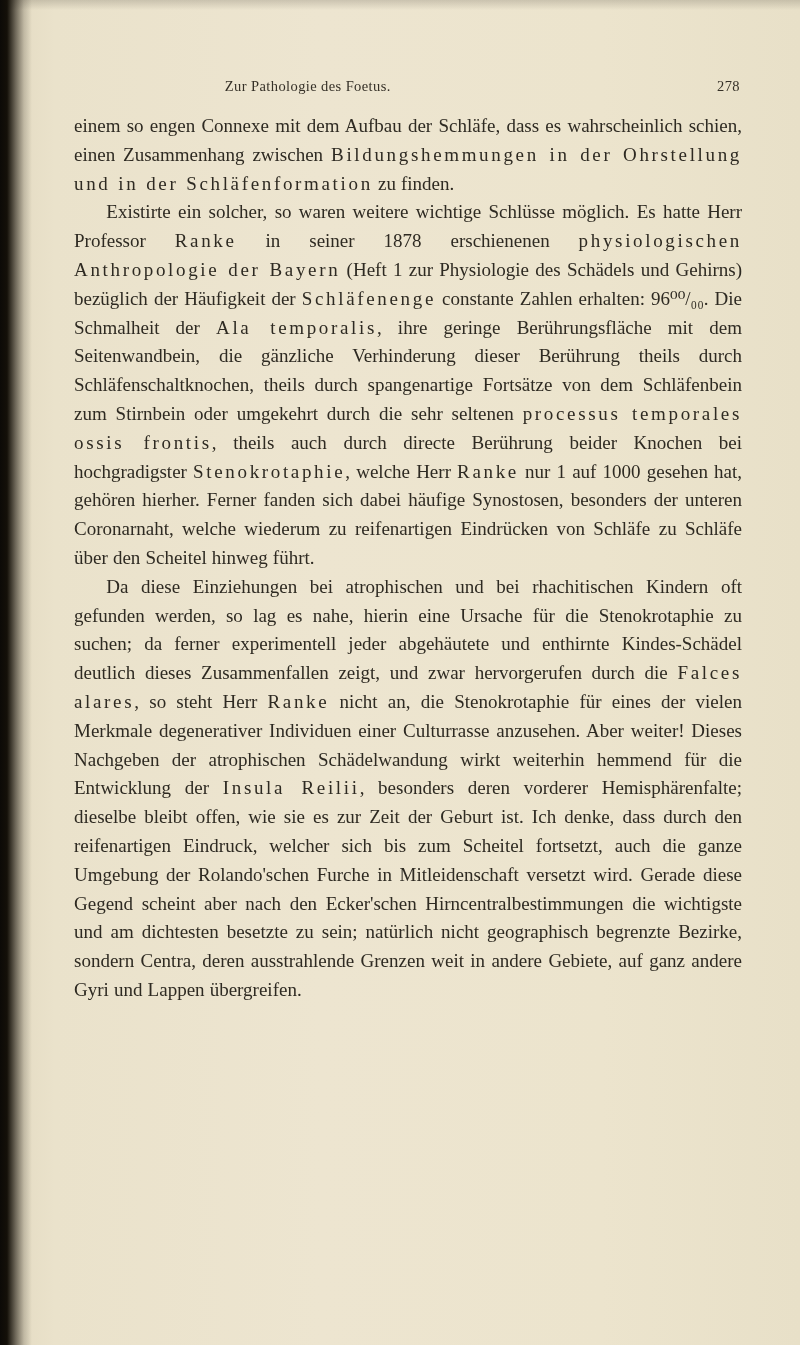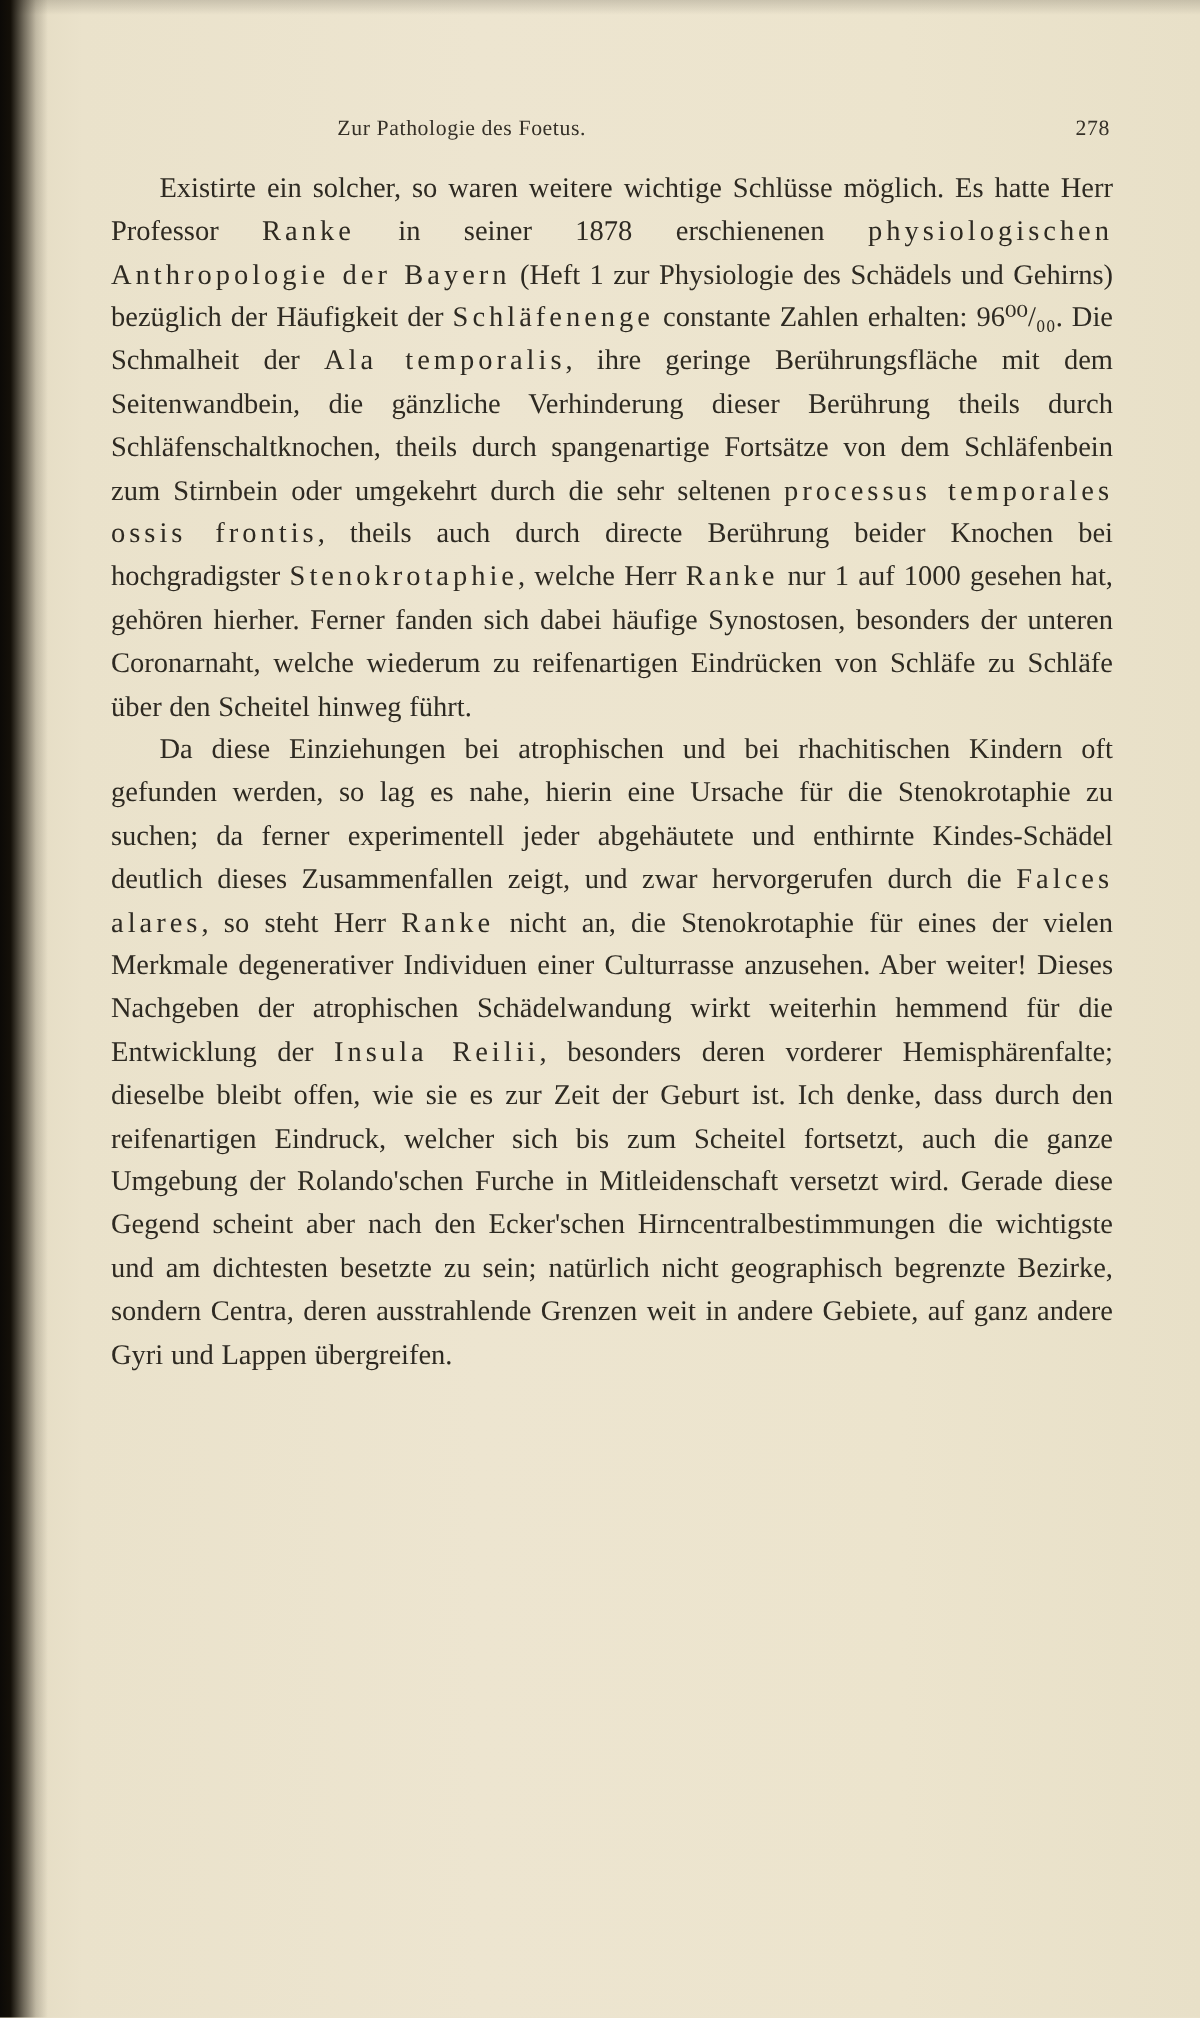--- a/index.html
+++ b/index.html
@@ -82,17 +82,18 @@
 
 <div class="page">
   <div class="top-edge-shadow"></div>
   <div class="binding-shadow"></div>
   <div class="content">
     <div class="header">
       <span class="running-title">Zur Pathologie des Foetus.</span>
       <span class="page-number">278</span>
     </div>
     <div class="text-block">
+        <p class="para"><span class="plain">einem so engen Connexe mit dem Aufbau der Schläfe, dass es wahrscheinlich schien, einen Zusammenhang zwischen </span><span class="sperr">Bildungshemmungen in der Ohrstellung und in der Schläfenformation</span><span class="plain"> zu finden.</span></p>
         <p class="para indent"><span class="plain">Existirte ein solcher, so waren weitere wichtige Schlüsse möglich. Es hatte Herr Professor </span><span class="sperr">Ranke</span><span class="plain"> in seiner 1878 erschienenen </span><span class="sperr">physiologischen Anthropologie der Bayern</span><span class="plain"> (Heft 1 zur Physiologie des Schädels und Gehirns) bezüglich der Häufigkeit der </span><span class="sperr">Schläfenenge</span><span class="plain"> constante Zahlen erhalten: 96⁰⁰/₀₀. Die Schmalheit der </span><span class="sperr">Ala temporalis</span><span class="plain">, ihre geringe Berührungsfläche mit dem Seitenwandbein, die gänzliche Verhinderung dieser Berührung theils durch Schläfenschaltknochen, theils durch spangenartige Fortsätze von dem Schläfenbein zum Stirnbein oder umgekehrt durch die sehr seltenen </span><span class="sperr">processus temporales ossis frontis</span><span class="plain">, theils auch durch directe Berührung beider Knochen bei hochgradigster </span><span class="sperr">Stenokrotaphie</span><span class="plain">, welche Herr </span><span class="sperr">Ranke</span><span class="plain"> nur 1 auf 1000 gesehen hat, gehören hierher. Ferner fanden sich dabei häufige Synostosen, besonders der unteren Coronarnaht, welche wiederum zu reifenartigen Eindrücken von Schläfe zu Schläfe über den Scheitel hinweg führt.</span></p>
         <p class="para indent"><span class="plain">Da diese Einziehungen bei atrophischen und bei rhachitischen Kindern oft gefunden werden, so lag es nahe, hierin eine Ursache für die Stenokrotaphie zu suchen; da ferner experimentell jeder abgehäutete und enthirnte Kindes-Schädel deutlich dieses Zusammenfallen zeigt, und zwar hervorgerufen durch die </span><span class="sperr">Falces alares</span><span class="plain">, so steht Herr </span><span class="sperr">Ranke</span><span class="plain"> nicht an, die Stenokrotaphie für eines der vielen Merkmale degenerativer Individuen einer Culturrasse anzusehen. Aber weiter! Dieses Nachgeben der atrophischen Schädelwandung wirkt weiterhin hemmend für die Entwicklung der </span><span class="sperr">Insula Reilii</span><span class="plain">, besonders deren vorderer Hemisphärenfalte; dieselbe bleibt offen, wie sie es zur Zeit der Geburt ist. Ich denke, dass durch den reifenartigen Eindruck, welcher sich bis zum Scheitel fortsetzt, auch die ganze Umgebung der Rolando'schen Furche in Mitleidenschaft versetzt wird. Gerade diese Gegend scheint aber nach den Ecker'schen Hirncentralbestimmungen die wichtigste und am dichtesten besetzte zu sein; natürlich nicht geographisch begrenzte Bezirke, sondern Centra, deren ausstrahlende Grenzen weit in andere Gebiete, auf ganz andere Gyri und Lappen übergreifen.</span></p>
       </div>
   </div>
 </div>
 
 </body></html>

